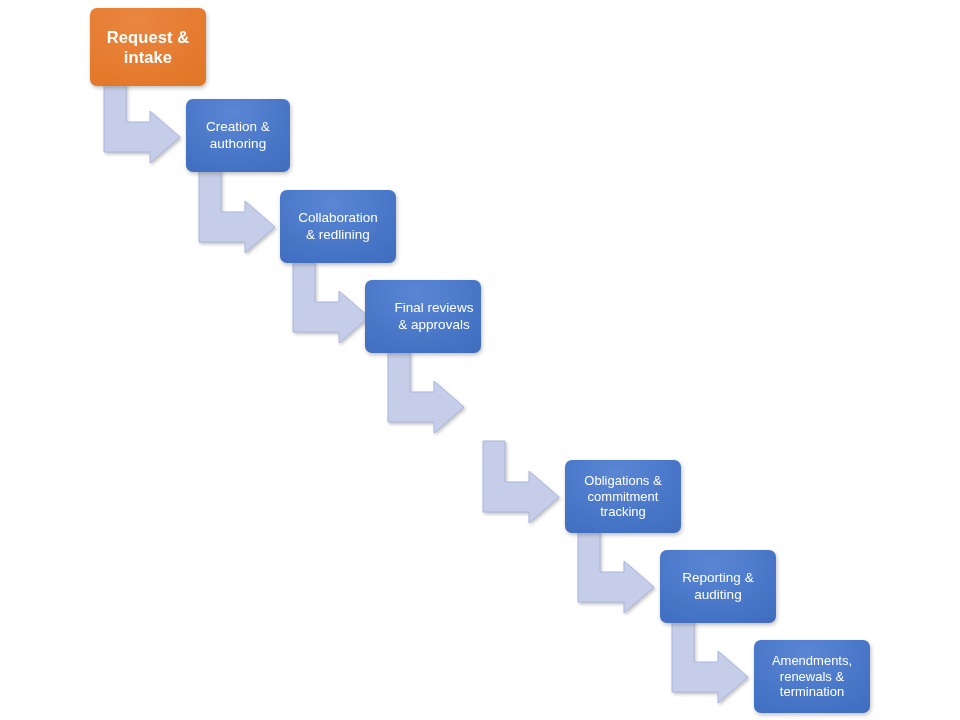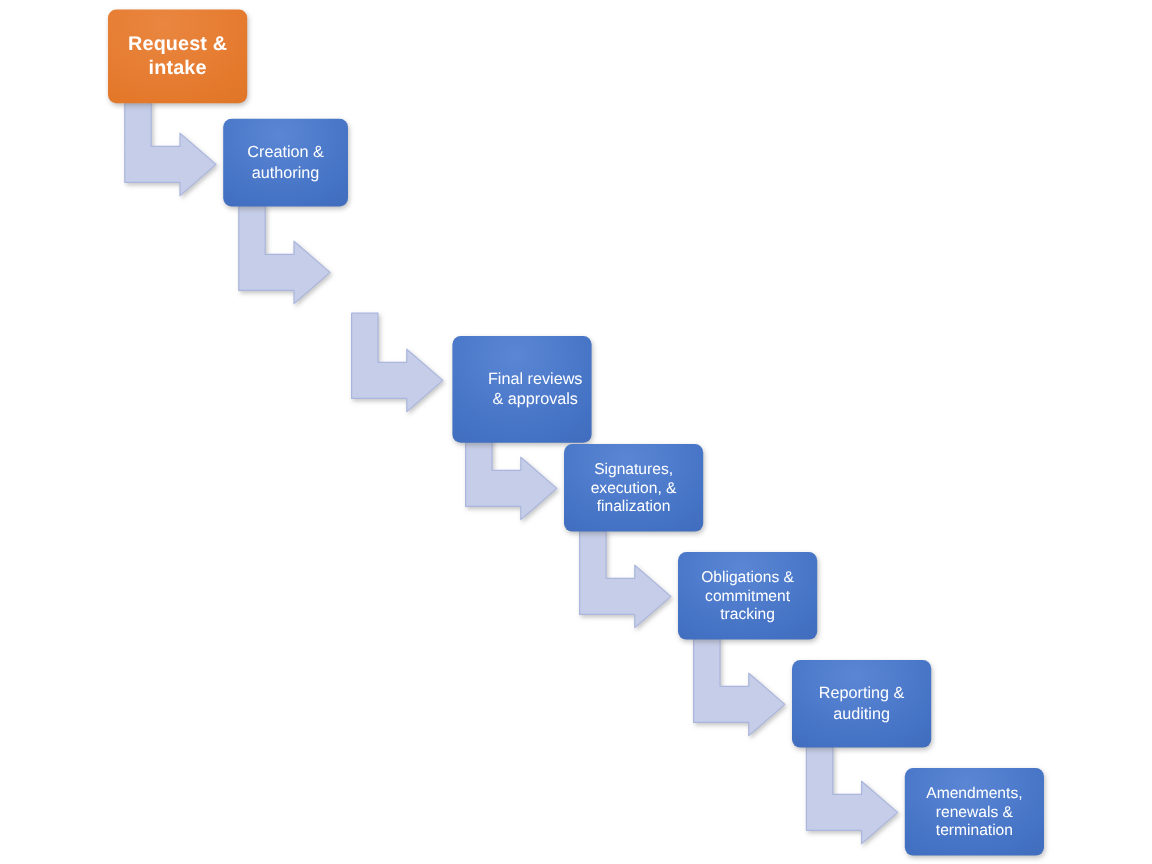--- a/index.html
+++ b/index.html
@@ -81,27 +81,26 @@
         <path d="M 672 621 L 694 621 L 694 662 L 718 662 L 718 651 L 748 677 L 718 703 L 718 692 L 672 692 Z" fill="#c5cde8" stroke="#aab6dd" stroke-width="1" stroke-linejoin="round"></path>
       </g>
   </svg>
 
   <div class="step-box first" style="left: 90px; top: 8px; width: 116px; height: 78px;">Request &amp;
 intake</div>
 
   <div class="step-box rest" style="left: 186px; top: 99px; width: 104px; height: 73px;">Creation &amp;
 authoring</div>
 
+  <div class="step-box rest" style="left: 280px; top: 190px; width: 116px; height: 73px;">Collaboration
+&amp; redlining</div>
 
-  <div class="step-box rest" style="left: 377px; top: 280px; width: 116px; height: 89px; padding-left: 28px;">Final reviews
+  <div class="step-box rest" style="left: 365px; top: 280px; width: 116px; height: 73px; padding-left: 28px;">Final reviews
 &amp; approvals</div>
 
-  <div class="step-box rest compact" style="left: 470px; top: 370px; width: 116px; height: 73px;">Signatures,
-execution, &amp;
-finalization</div>
 
   <div class="step-box rest compact" style="left: 565px; top: 460px; width: 116px; height: 73px;">Obligations &amp;
 commitment
 tracking</div>
 
   <div class="step-box rest" style="left: 660px; top: 550px; width: 116px; height: 73px;">Reporting &amp;
 auditing</div>
 
   <div class="step-box rest compact" style="left: 754px; top: 640px; width: 116px; height: 73px;">Amendments,
 renewals &amp;

